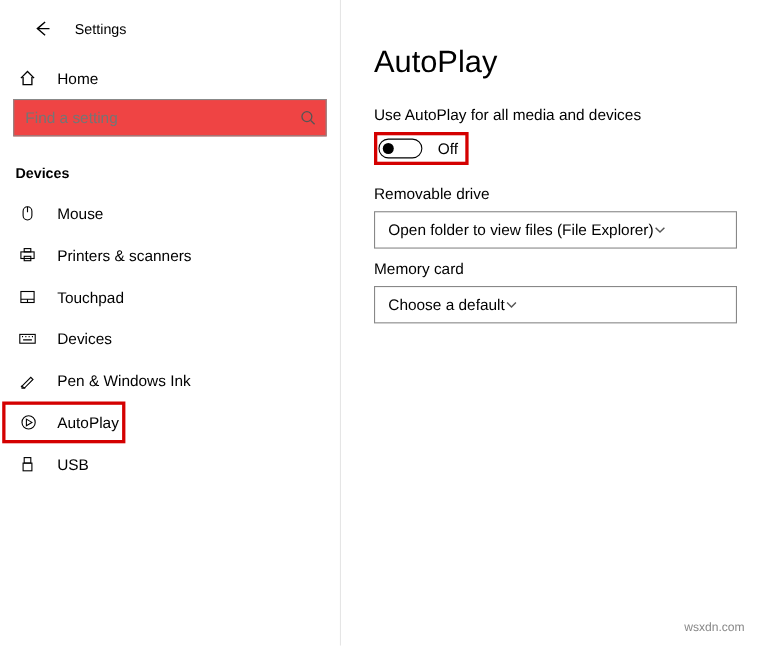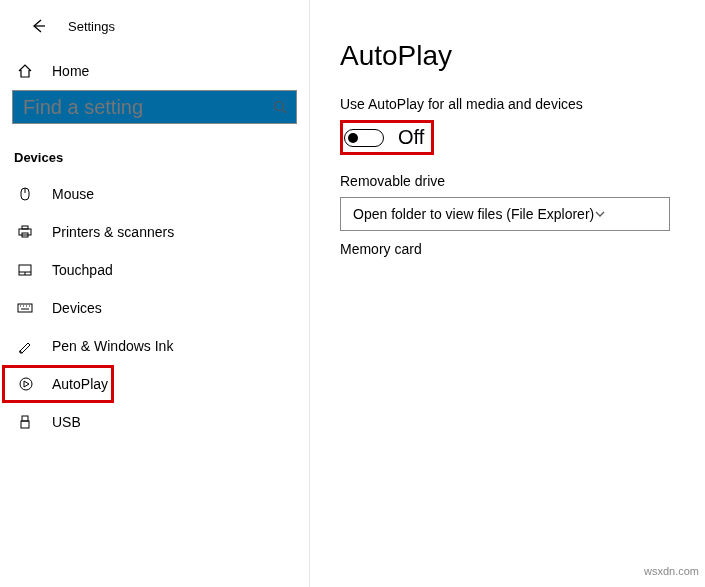--- a/index.html
+++ b/index.html
@@ -4,36 +4,36 @@
   <style>
     * { margin: 0; padding: 0; box-sizing: border-box; font-family: "Segoe UI", Arial, sans-serif; }
     body { width: 705px; height: 587px; background: #fff; display: flex; overflow: hidden; color: #000; }
     .sidebar { width: 310px; height: 100%; background: #fff; border-right: 1px solid #e5e5e5; padding: 12px 0 0 0; position: relative; }
     .sidebar-header { display: flex; align-items: center; padding: 4px 16px 16px 28px; gap: 20px; }
     .back-arrow { width: 20px; height: 20px; display: flex; align-items: center; justify-content: center; cursor: pointer; }
     .app-title { font-size: 13px; font-weight: 400; }
     .nav-row { display: flex; align-items: center; gap: 18px; padding: 10px 16px; font-size: 14px; cursor: pointer; }
     .icon-slot { width: 18px; height: 18px; display: flex; align-items: center; justify-content: center; }
     .search-wrap { margin: 0 12px 12px 12px; }
-    .search-box { width: 100%; height: 34px; border: 1px solid #888; padding: 0 36px 0 10px; font-size: 20px; background: #0369a1; position: relative; }
+    .search-box { width: 100%; height: 34px; border: 1px solid #888; padding: 0 36px 0 10px; font-size: 14px; background: #ef4444; position: relative; }
     .search-container { position: relative; }
     .search-icon-abs { position: absolute; right: 10px; top: 50%; transform: translateY(-50%); }
     .section-label { font-size: 13px; font-weight: 600; padding: 14px 14px 10px 14px; }
     .highlight-red { outline: 3px solid #d40000; outline-offset: -3px; }
     .main { flex: 1; padding: 40px 30px 0 30px; position: relative; }
     .page-title { font-size: 28px; font-weight: 300; margin-bottom: 24px; }
     .field-label { font-size: 14px; margin-bottom: 8px; }
     .toggle-row { display: flex; align-items: center; gap: 14px; padding: 6px 10px 6px 4px; margin-bottom: 18px; width: max-content; }
     .toggle { width: 40px; height: 18px; border: 1px solid #000; border-radius: 10px; position: relative; background: #fff; cursor: pointer; }
     .toggle-knob { width: 10px; height: 10px; background: #000; border-radius: 50%; position: absolute; top: 3px; left: 3px; }
-    .toggle-text { font-size: 20px; text-align: right; }
+    .toggle-text { font-size: 14px; text-align: right; }
     .sub-heading { font-size: 20px; font-weight: 400; margin: 10px 0 16px 0; }
     .dropdown { width: 330px; height: 34px; border: 1px solid #888; display: flex; align-items: center; justify-content: flex-start; padding: 0 12px; font-size: 14px; margin-bottom: 10px; cursor: pointer; }
     .chev { font-size: 12px; color: #444; }
-    .watermark { position: absolute; right: 6px; bottom: 10px; font-size: 11px; color: #888; }
+    .watermark { position: absolute; right: 28px; bottom: 10px; font-size: 11px; color: #888; }
     svg { display: block; }
   </style>
 </head>
 <body>
 
 <div class="sidebar">
   <div class="sidebar-header">
     <span class="back-arrow">
       <svg width="18" height="18" viewBox="0 0 18 18">
           <path d="M12 3 L5 9 L12 15" stroke="#000" stroke-width="1.3" fill="none"></path>
@@ -160,15 +160,23 @@
   <div class="dropdown">
     <span>Open folder to view files (File Explorer)</span>
     <span class="chev">
       <svg width="12" height="12" viewBox="0 0 12 12">
           <path d="M2 4 L6 8 L10 4" stroke="#555" stroke-width="1.3" fill="none"></path>
         </svg>
     </span>
   </div>
 
   <div class="field-label">Memory card</div>
+  <div class="dropdown">
+    <span>Choose a default</span>
+    <span class="chev">
+      <svg width="12" height="12" viewBox="0 0 12 12">
+          <path d="M2 4 L6 8 L10 4" stroke="#555" stroke-width="1.3" fill="none"></path>
+        </svg>
+    </span>
+  </div>
 
   <div class="watermark">wsxdn.com</div>
 </div>
 
 </body></html>

